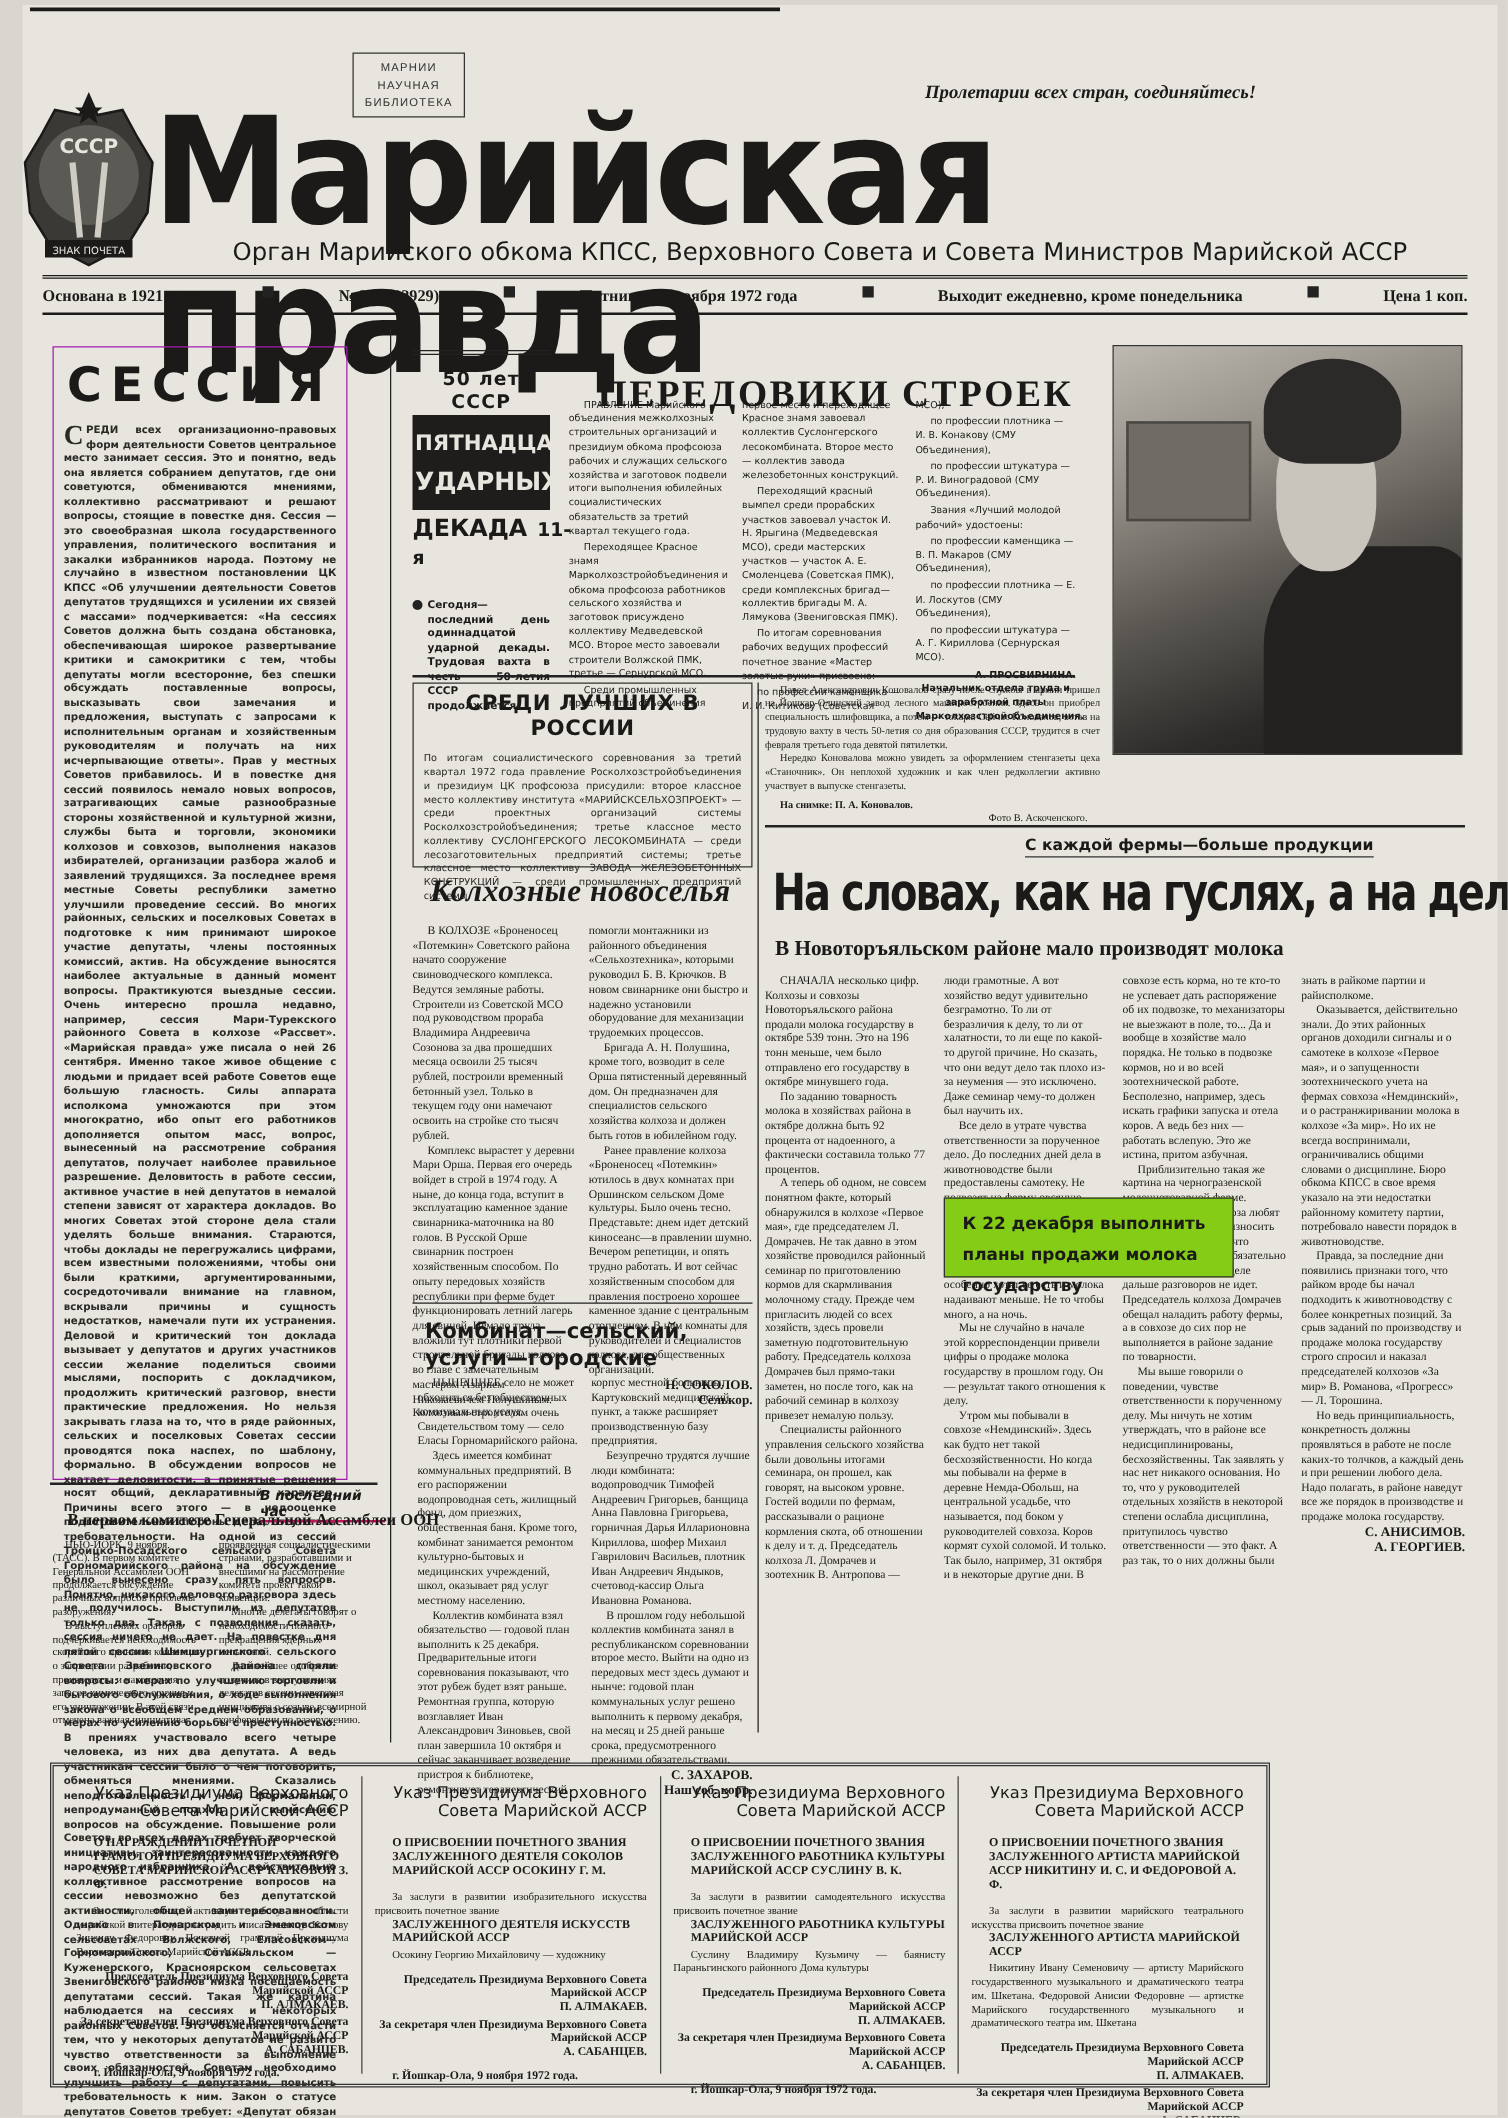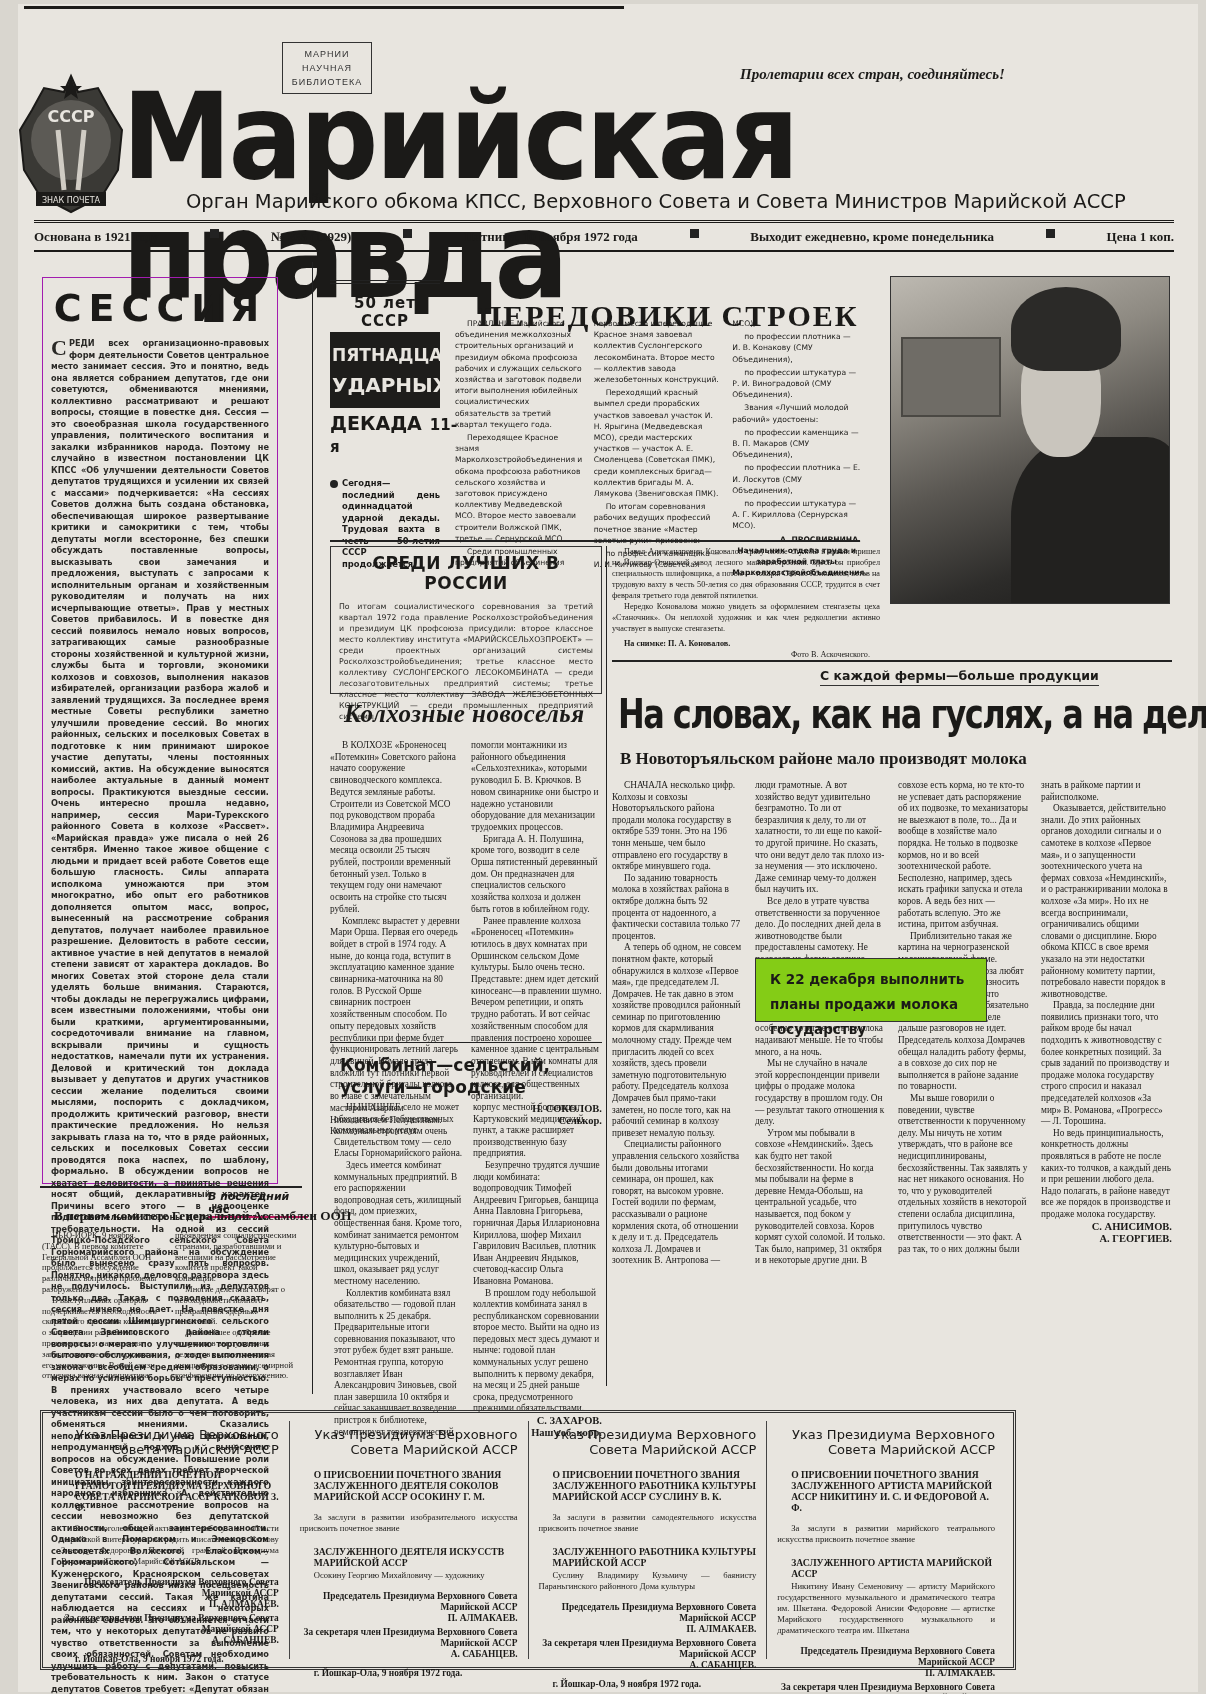--- a/index.html
+++ b/index.html
@@ -85,21 +85,21 @@
   .oon p { text-indent: 10px; }
 
   .sig { text-align: right; font-weight: bold; font-size: 10.5px; line-height: 12px; }
 
   .ukaz-wrap { position: absolute; left: 40px; top: 1410px; width: 976px; height: 260px; border: 3px double #333; display: flex; padding: 8px 8px; }
   .ukaz { flex: 1; padding: 6px 10px; border-right: 1px solid #444; position: relative; }
   .ukaz:last-child { border-right: none; }
   .ukaz .uh { font-family: "DejaVu Sans", sans-serif; font-size: 13px; line-height: 15px; text-align: right; }
   .ukaz .ut { font-weight: bold; font-size: 9.6px; line-height: 11px; margin: 12px 0 0 14px; }
   .ukaz .ub { font-size: 8.6px; line-height: 11px; margin-top: 10px; text-indent: 14px; text-align: justify; }
-  .ukaz .utitle2 { font-weight: bold; font-size: 9.6px; line-height: 11px; margin: 12px 0 2px 14px; }
+  .ukaz .utitle2 { font-weight: bold; font-size: 9.6px; line-height: 11px; margin: 0 0 2px 14px; }
   .ukaz .usig { text-align: right; font-weight: bold; font-size: 9.4px; line-height: 10.8px; margin-top: 10px; }
   .ukaz .uplace { font-weight: bold; font-size: 9.4px; line-height: 10.8px; margin-top: 8px; margin-left: 14px; }
 </style>
 </head>
 <body>
 
 <div class="page"></div>
 <div class="topline"></div>
 
 <svg class="badge" viewBox="0 0 106 146">

